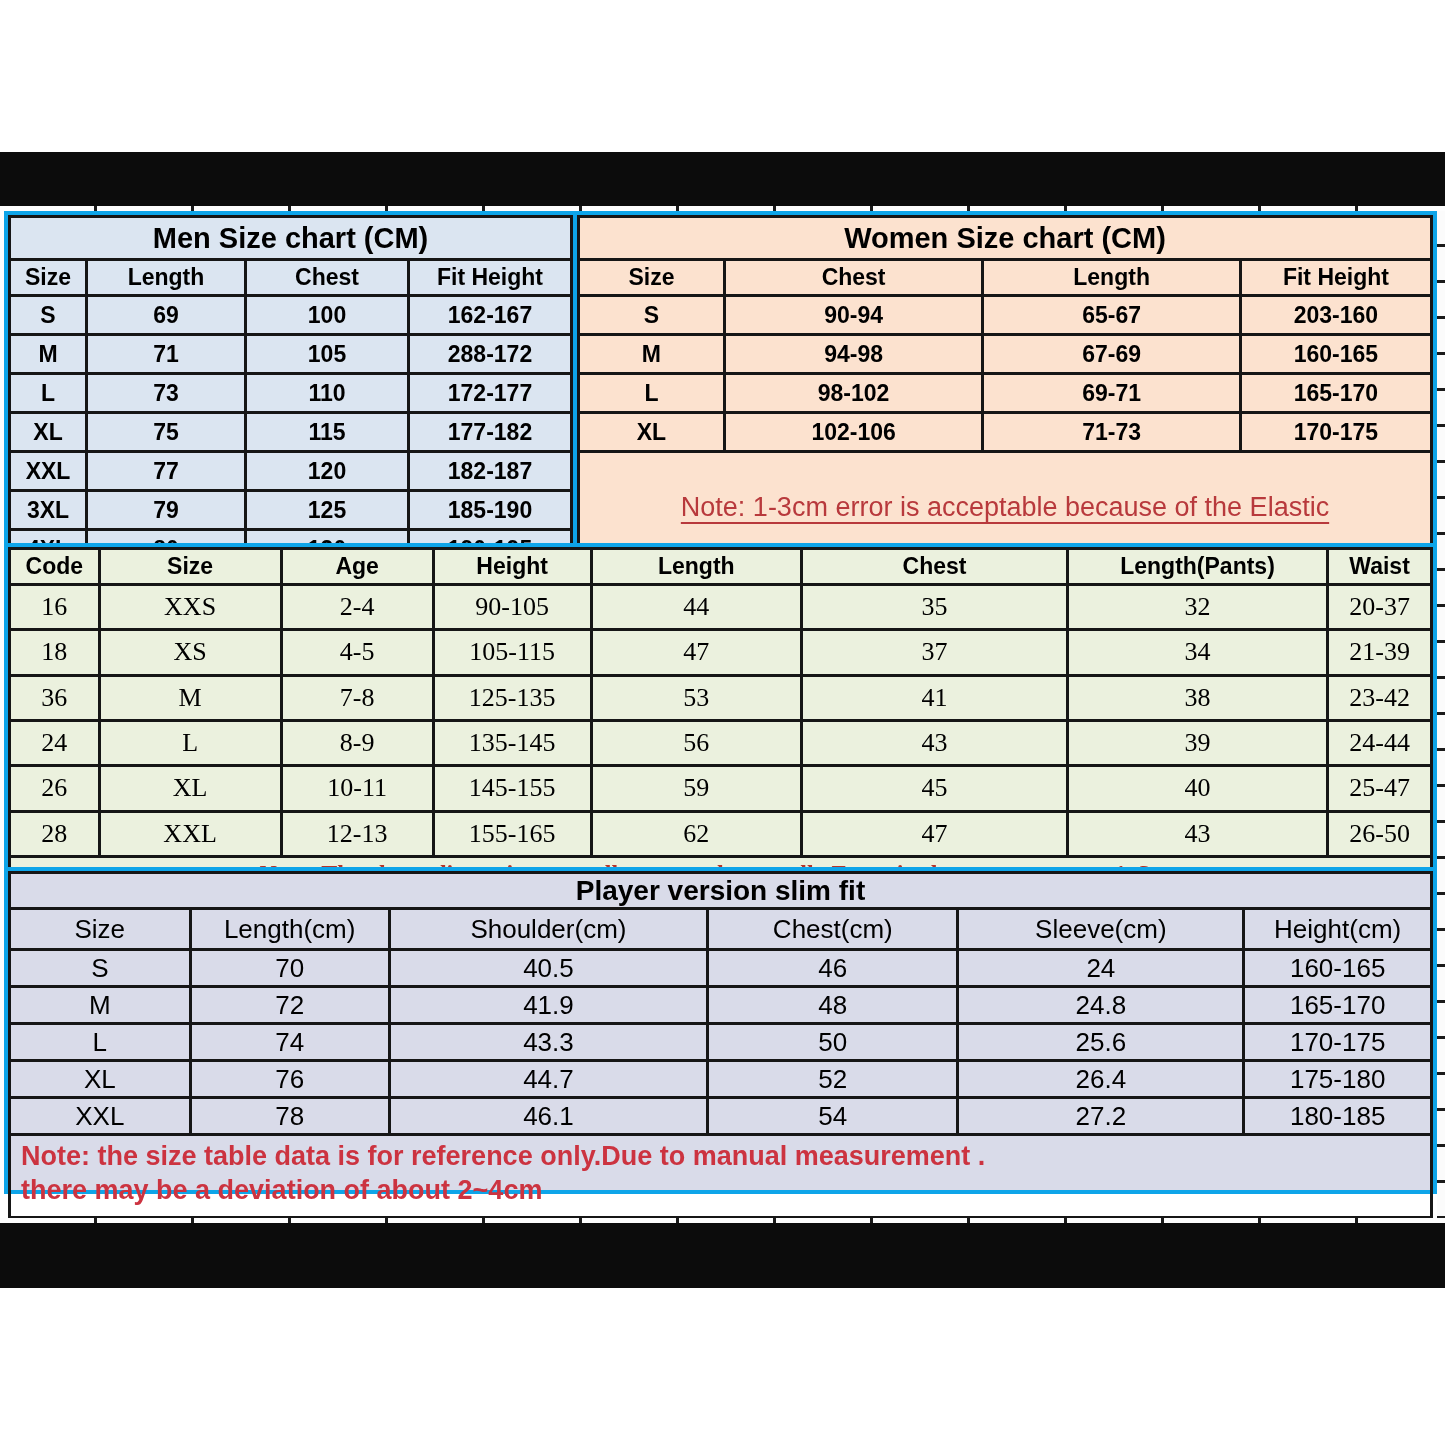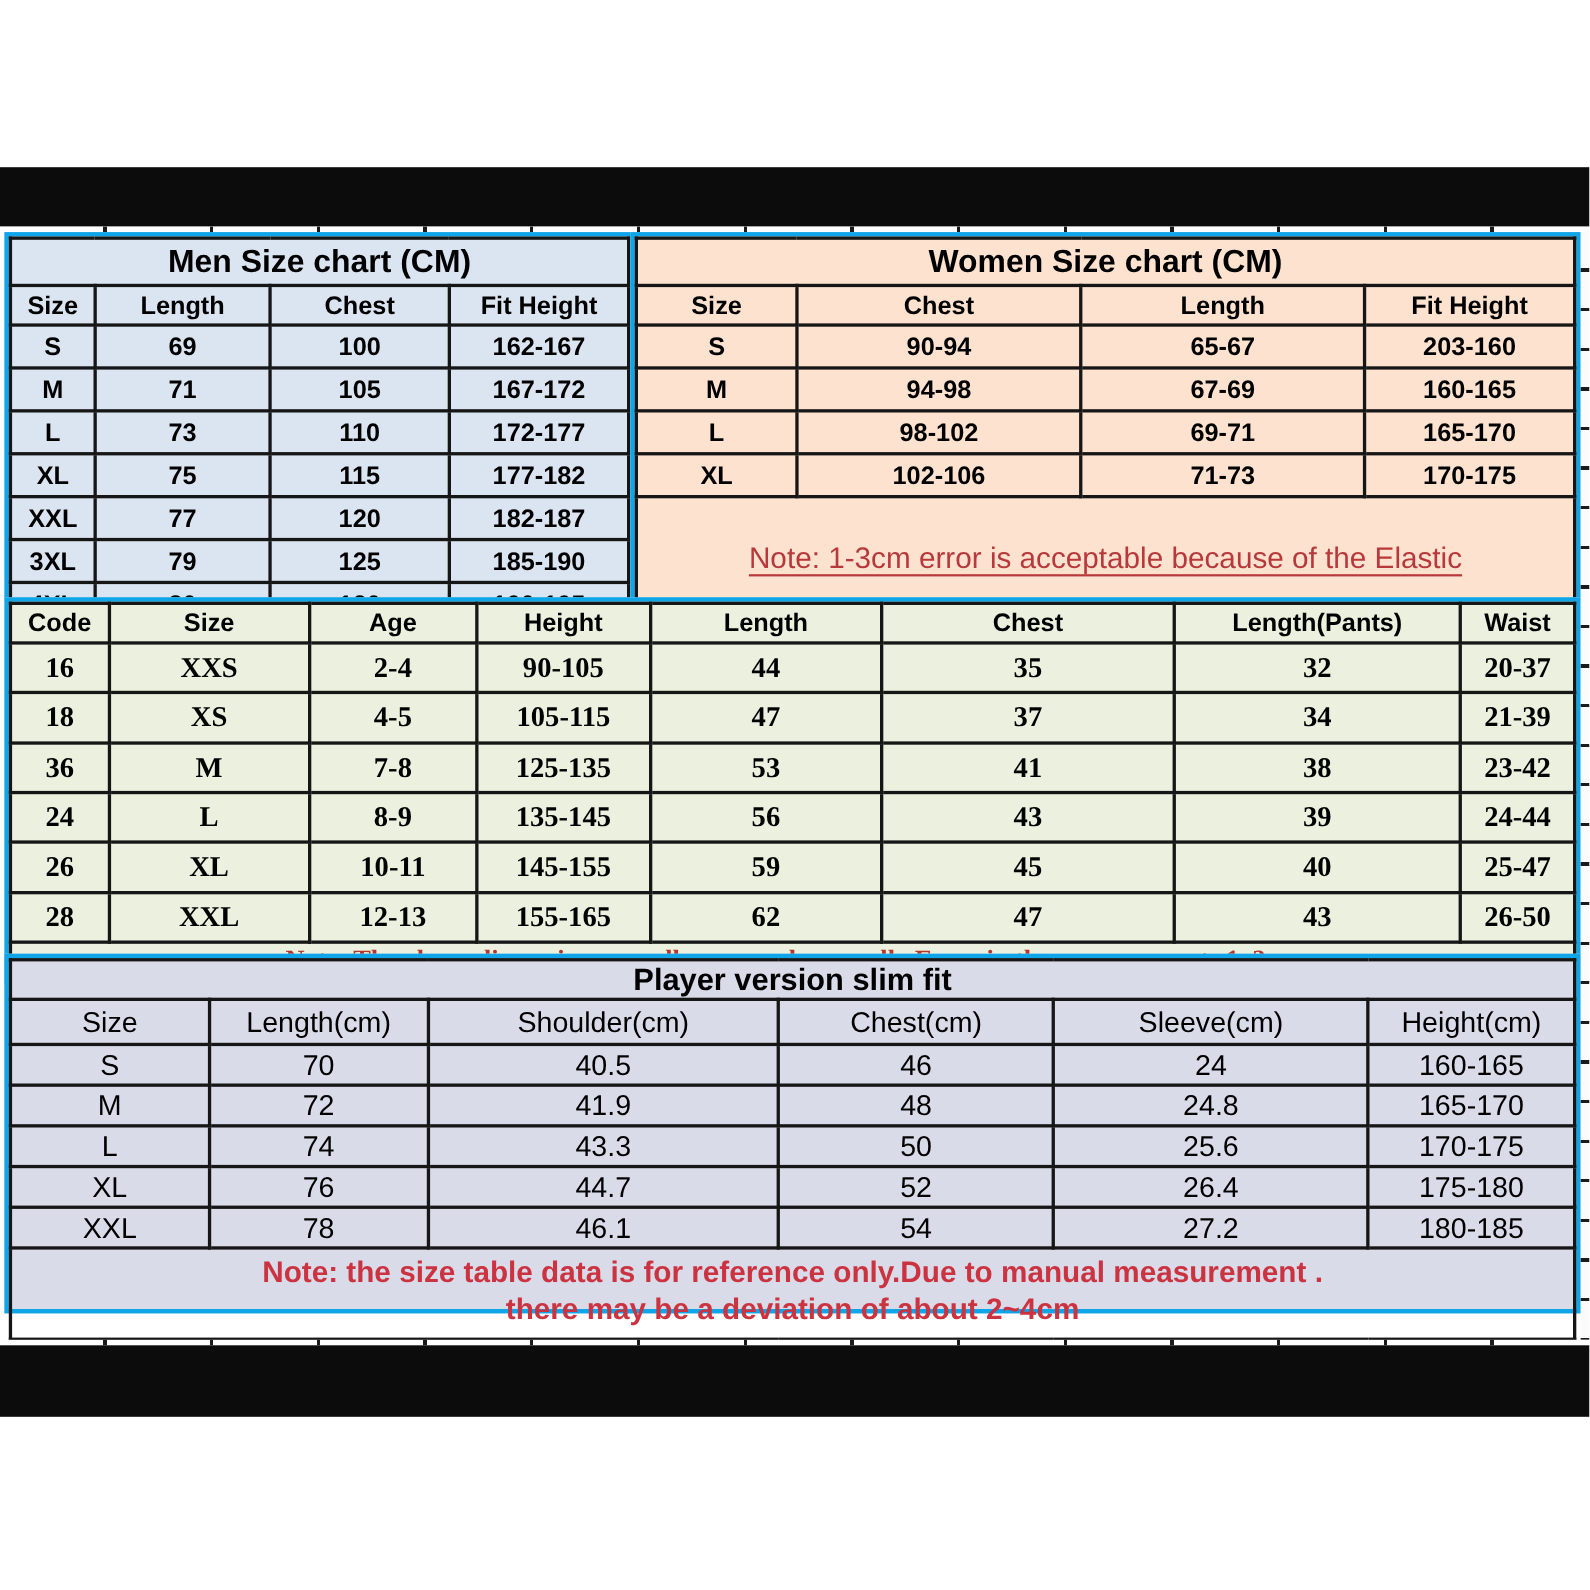--- a/index.html
+++ b/index.html
@@ -61,34 +61,34 @@
   .women td.note-cell {
     height:108px; font-size:27px; font-weight:normal;
     color:var(--note-red); text-decoration:underline;
     text-underline-offset:6px;
   }
 
   
   .kids { left:4px; top:543px; width:1433px; height:352px; background:var(--kids-bg); }
   .kids .title-row th { height:29px; font-size:28px; }
   .kids .head-row th { height:33px; font-size:23px; }
-  .kids tbody td { height:35px; font-size:26px; font-weight:bold; font-family:"Liberation Serif", serif;margin-top:24px; }
+  .kids tbody td { height:35px; font-size:26px; font-weight:normal; font-family:"Liberation Serif", serif;margin-top:24px; }
   .kids td.note-cell {
     height:30px; font-size:24px; font-weight:bold;
     font-family:"Liberation Serif", serif;
     color:var(--note-dark-red); text-decoration:none;
   }
 
   
   .player { left:4px; top:867px; width:1433px; height:327px; background:var(--player-bg); }
   .player .title-row th { height:33px; font-size:28px; }
   .player .head-row th { height:38px; font-size:26px; font-weight:normal; }
   .player tbody td { height:34px; font-size:26px; font-weight:normal; }
   .player td.note-cell {
-    height:72px; text-align:center; vertical-align:top;
+    height:72px; text-align:left; vertical-align:top;
     padding:4px 10px; font-size:27px; font-weight:bold;
     color:var(--note-bright-red); line-height:1.25;
     white-space:normal;
   }
 </style>
 </head>
 <body>
 
 <div class="canvas">
 
@@ -118,21 +118,21 @@
           <tr>
             <td>S</td>
             <td>69</td>
             <td>100</td>
             <td>162-167</td>
           </tr>
           <tr>
             <td>M</td>
             <td>71</td>
             <td>105</td>
-            <td>167-172</td>
+            <td>288-172</td>
           </tr>
           <tr>
             <td>L</td>
             <td>73</td>
             <td>110</td>
             <td>172-177</td>
           </tr>
           <tr>
             <td>XL</td>
             <td>75</td>

